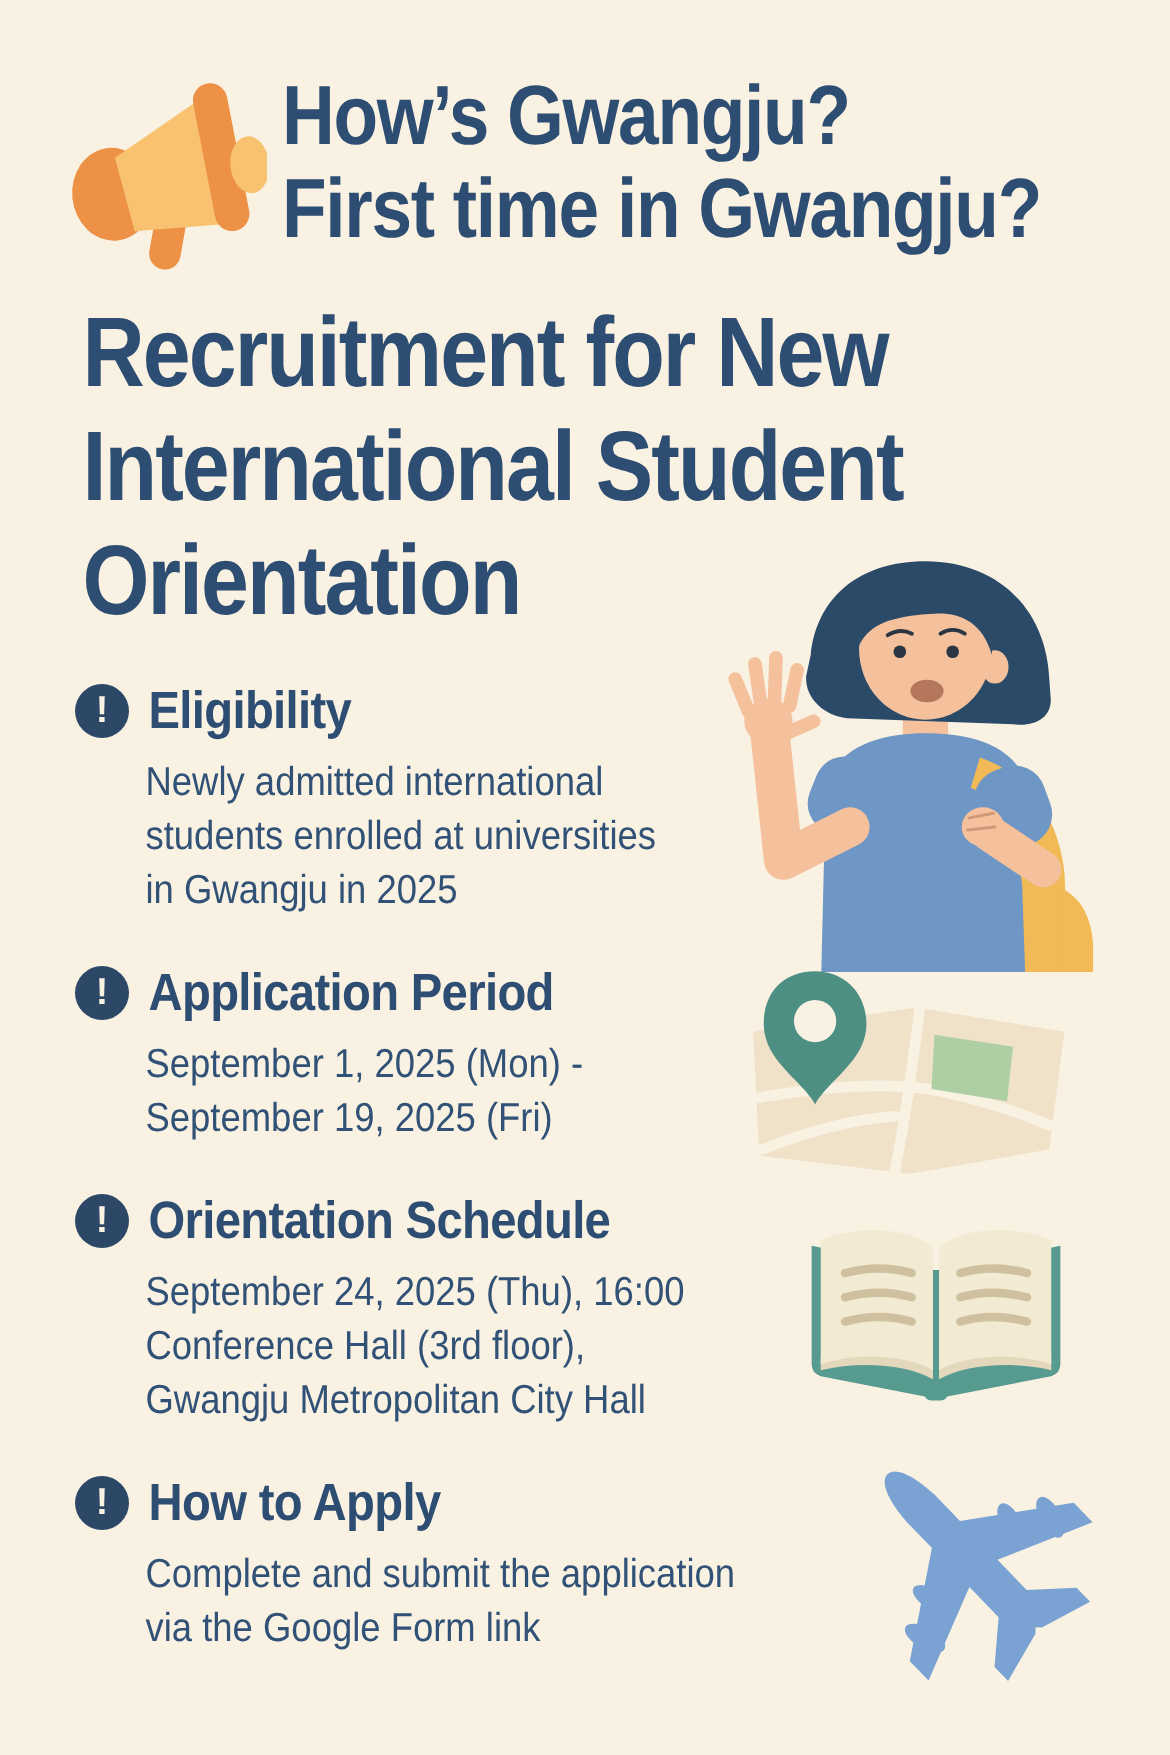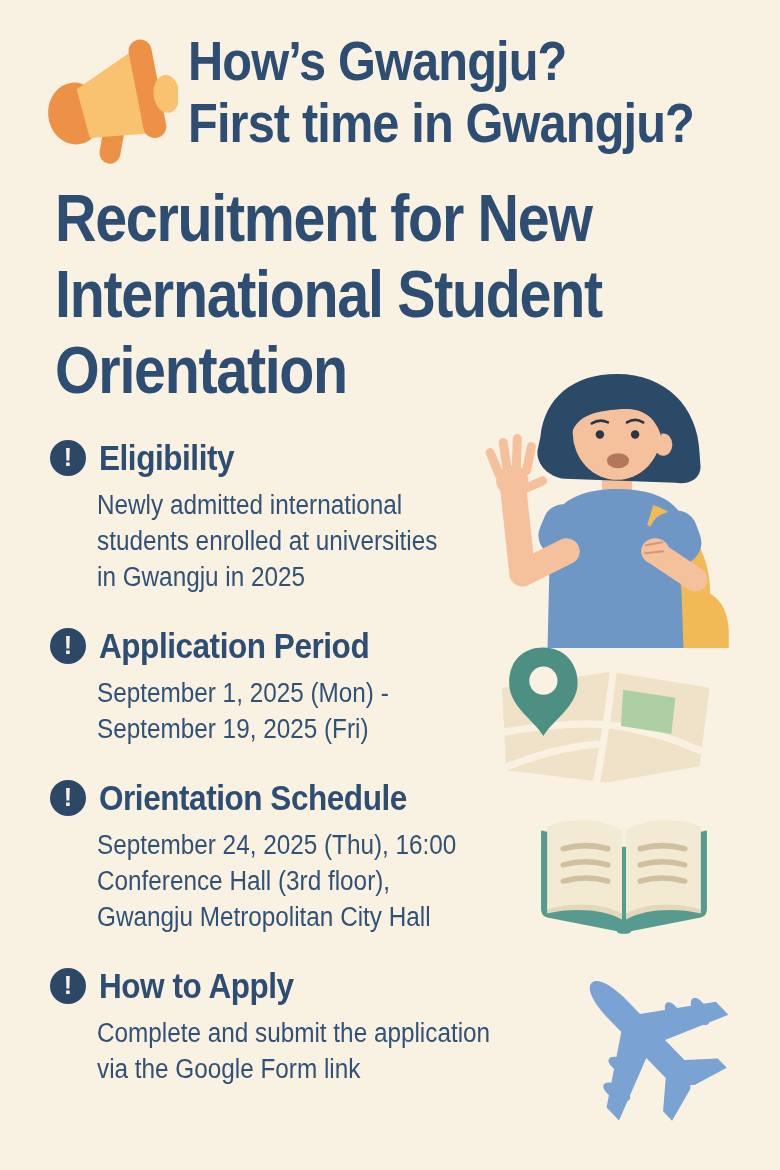--- a/index.html
+++ b/index.html
@@ -4,21 +4,21 @@
 <style>
   html,body{margin:0;padding:0;background:#ddd;}
   .poster{
     position:relative;
     width:780px;height:1170px;
     background:var(--c-background,#f9f2e3);
     font-family:"Liberation Sans",sans-serif;
     overflow:hidden;
   }
   
-  .header{display:flex;align-items:flex-start;padding:26px 0 0 38px;gap:10px;}
+  .header{display:flex;align-items:flex-start;padding:42px 0 0 38px;gap:10px;}
   .megaphone{width:140px;height:140px;flex:0 0 auto;}
   .header-text{
     margin-top:4px;
     color:var(--c-navy,#2e4d72);
     font-size:56px;font-weight:800;line-height:62px;letter-spacing:-1px;
     transform:scaleX(.87);transform-origin:left top;white-space:nowrap;
   }
   
   .title{
     margin:14px 0 0 55px;

